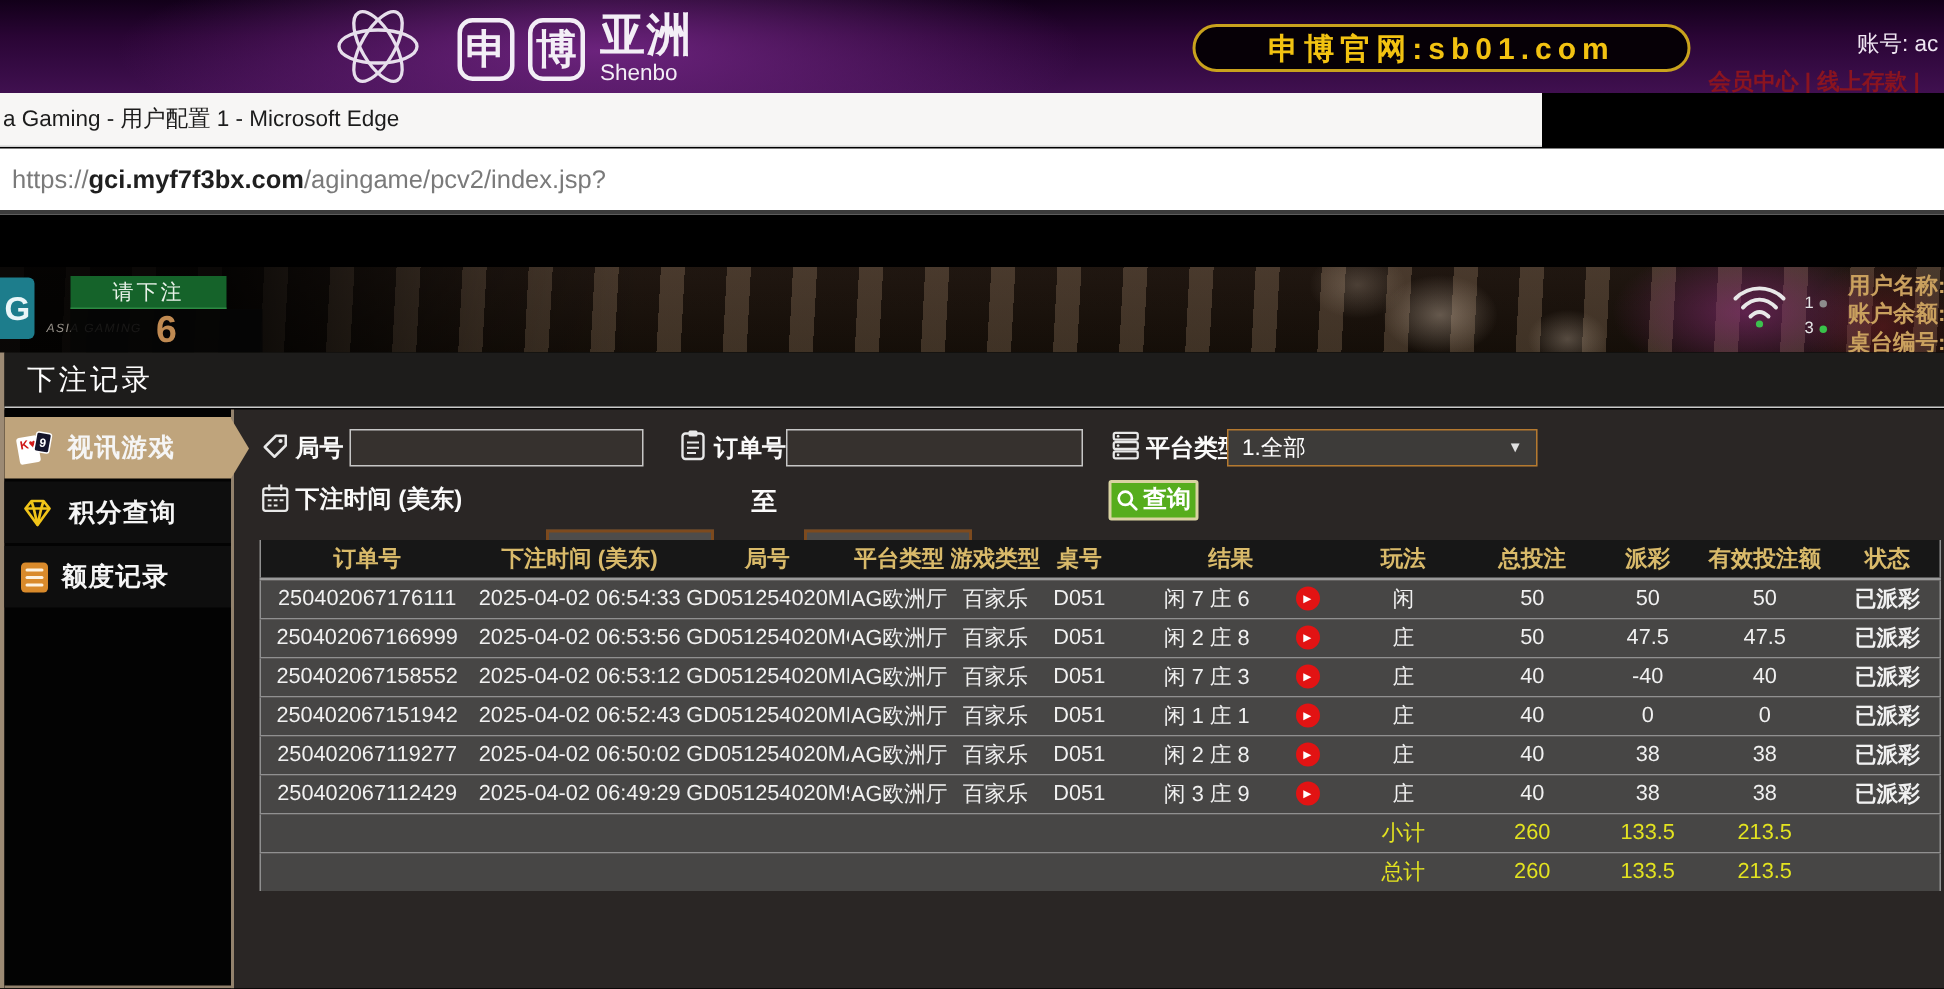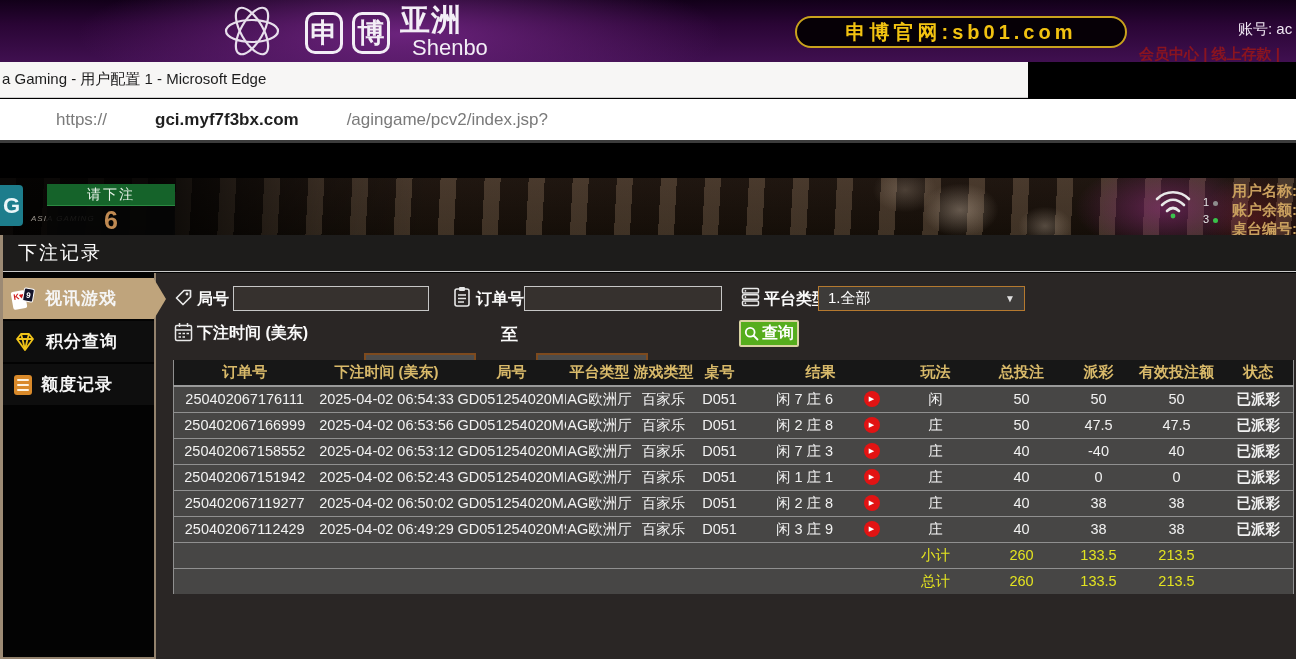--- a/index.html
+++ b/index.html
@@ -12,35 +12,35 @@
     background:
       radial-gradient(460px 100px at 400px 34px, rgba(118,40,136,.85) 0%, rgba(70,15,85,0) 70%),
       linear-gradient(180deg, #120019 0%, #2a0535 40%, #401050 100%); }
   .logo-wrap { position: absolute; left: 208px; top: 0; height: 62px; display: flex; align-items: center; }
   .logo-flower { width: 88px; height: 60px; }
   .logo-box { width: 38px; height: 42px; border: 3px solid #f3eef6; border-radius: 10px;
     color: #f3eef6; font-size: 27px; font-weight: bold; display: flex; align-items: center;
     justify-content: center; margin-left: 9px; margin-top: 4px; }
   .logo-region { margin-left: 10px; margin-top: 2px; color: #f3eef6; line-height: 1; }
   .logo-region .cn { font-size: 30px; font-weight: bold; letter-spacing: 1px; }
-  .logo-region .en { font-size: 22px; margin-top: 2px; margin-left: 12px; }
+  .logo-region .en { font-size: 15px; margin-top: 2px; }
   .site-pill { position: absolute; left: 795px; top: 16px; width: 332px; height: 32px;
     background: #060006; border: 2px solid #c9a21d; border-radius: 17px; color: #f2c211;
     font-size: 20px; font-weight: bold; letter-spacing: 4px; display: flex; align-items: center;
     justify-content: center; cursor: pointer; }
   .acct { position: absolute; left: 1238px; top: 20px; color: #efe6f2; font-size: 15px; white-space: nowrap; }
   .navlinks { position: absolute; left: 1139px; top: 45px; color: #8a1420; font-size: 15px;
     font-weight: bold; white-space: nowrap; }
 
   
   .titlebar { position: absolute; left: 0; top: 62px; width: 1028px; height: 36px; background: #f7f6f5;
     border-bottom: 1px solid #cfcfcf; color: #1c1c1c; font-size: 15px; display: flex; align-items: center; }
   .titlebar span { margin-left: 2px; }
   .urlbar { position: absolute; left: 0; top: 99px; width: 1296px; height: 44px; background: #ffffff;
-    border-bottom: 3px solid #3c3c3c; display: flex; align-items: center; font-size: 17px; gap: 48px; }
+    border-bottom: 3px solid #3c3c3c; display: flex; align-items: center; font-size: 17px; }
   .urlbar .seg { white-space: nowrap; }
   .url-scheme, .url-path { color: #7a7a7a; }
   .url-domain { color: #1f1f1f; font-weight: 600; }
   .urlbar .lead { width: 8px; }
 
   
   .video-strip { position: absolute; left: 0; top: 178px; width: 1296px; height: 57px; overflow: hidden;
     background:
       linear-gradient(90deg, rgba(0,0,0,.85) 0 150px, rgba(0,0,0,.25) 320px, rgba(0,0,0,0) 430px),
       radial-gradient(55px 38px at 960px 32px, rgba(215,195,175,.40), transparent 70%),
@@ -48,21 +48,21 @@
       radial-gradient(46px 32px at 905px 12px, rgba(195,175,155,.28), transparent 70%),
       radial-gradient(120px 60px at 1165px 30px, rgba(140,45,120,.6), transparent 75%),
       radial-gradient(70px 60px at 1255px 40px, rgba(120,30,40,.5), transparent 75%),
       repeating-linear-gradient(93deg, rgba(155,128,102,.30) 0 16px, rgba(14,9,6,.25) 16px 44px),
       linear-gradient(180deg, #261b14, #171009); }
   .ag-badge { position: absolute; left: 0; top: 7px; width: 23px; height: 41px; background: #1d7d8c;
     color: #eaf6f8; font-size: 22px; font-weight: bold; display: flex; align-items: center;
     justify-content: center; border-radius: 0 4px 4px 0; }
   .ag-name { position: absolute; left: 31px; top: 36px; color: #9a948c; font-size: 8px;
     font-style: italic; letter-spacing: 1px; }
-  .bet-banner { position: absolute; left: 47px; top: 6px; width: 128px; height: 22px; background: #15632a;
+  .bet-banner { position: absolute; left: 47px; top: 6px; width: 104px; height: 22px; background: #15632a;
     border-bottom: 1px solid #2c8a42; color: #e8f2e8; font-size: 14px; display: flex;
     align-items: center; justify-content: center; letter-spacing: 2px; }
   .bet-count { position: absolute; left: 47px; top: 28px; width: 128px; height: 29px;
     background: rgba(6,6,6,.88); color: #c08a52; font-size: 25px; font-weight: bold;
     display: flex; align-items: center; justify-content: center; }
   .wifi { position: absolute; left: 1152px; top: 8px; }
   .line-nums { position: absolute; left: 1203px; top: 16px; color: #e5e5e5; font-size: 11px;
     line-height: 17px; text-align: center; }
   .line-nums .dot-g { display: inline-block; width: 5px; height: 5px; border-radius: 50%;
     background: #39c24a; margin-left: 4px; }

